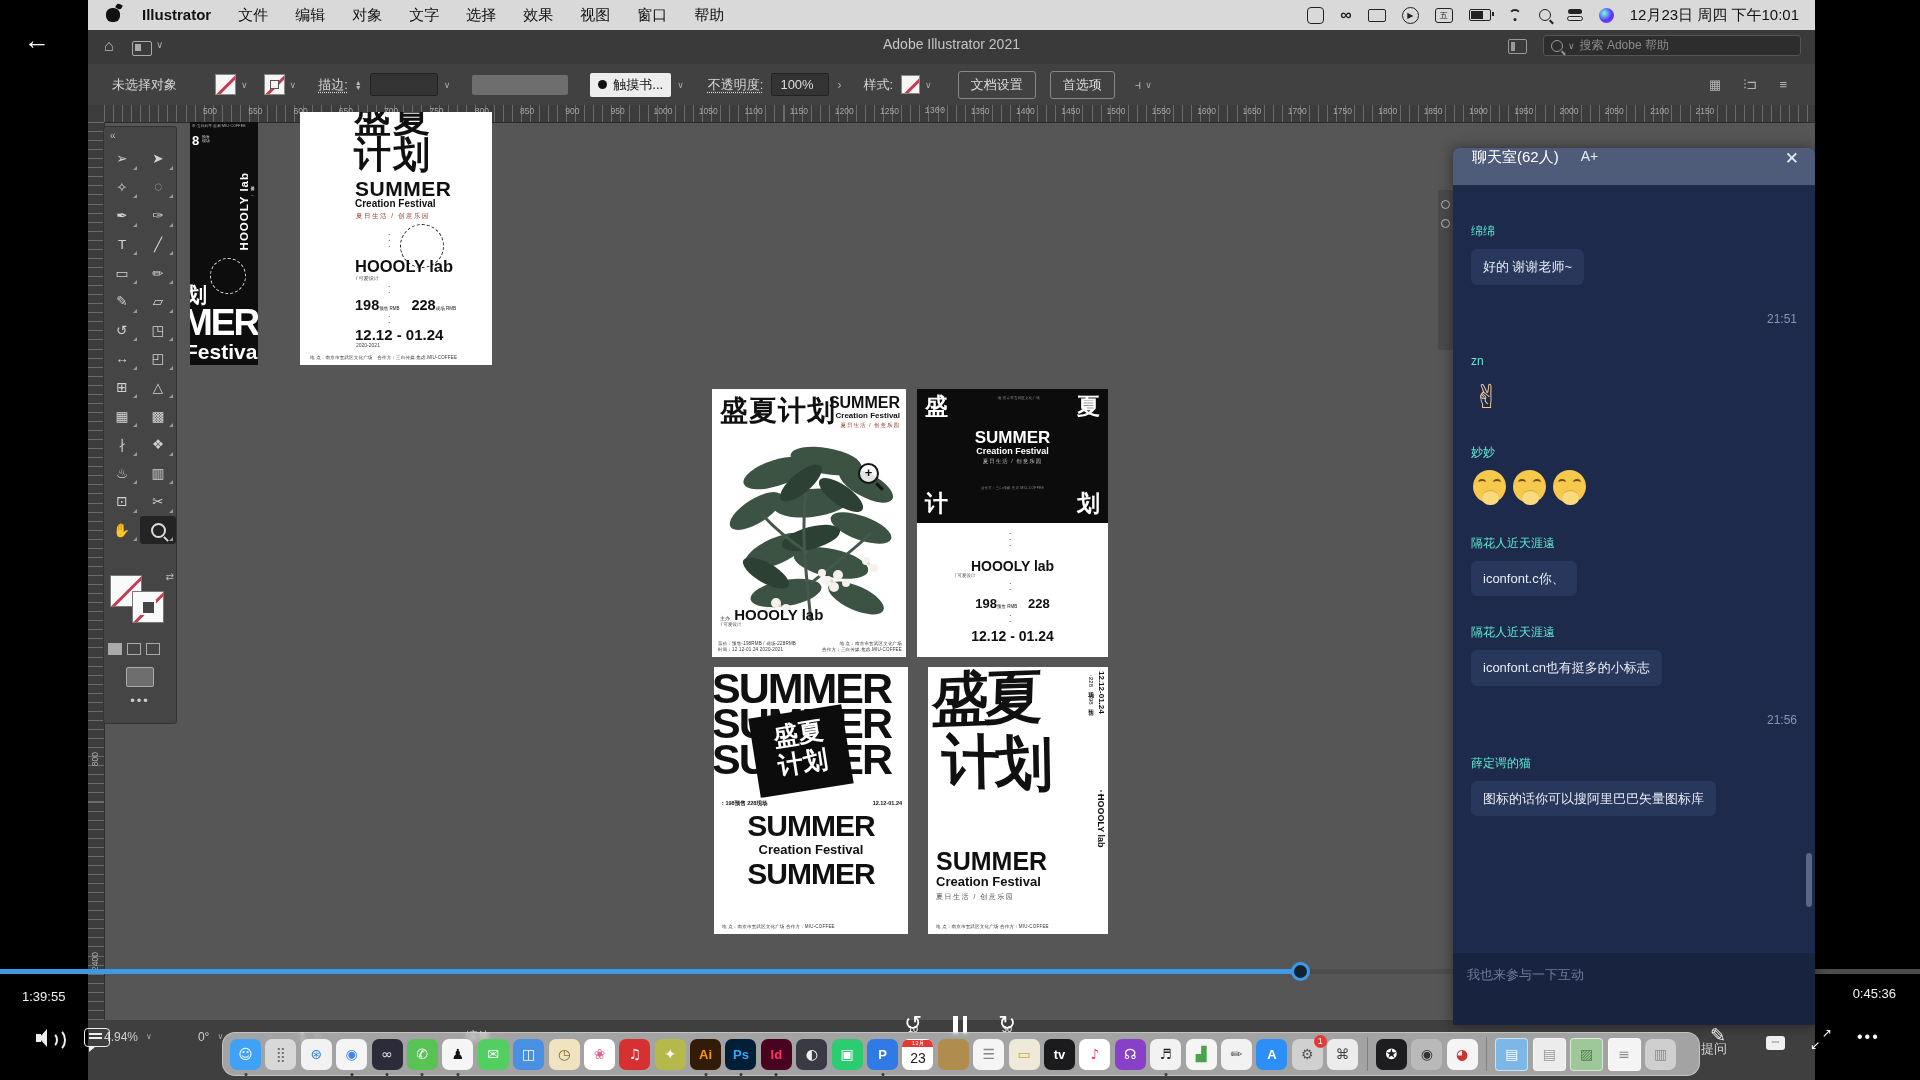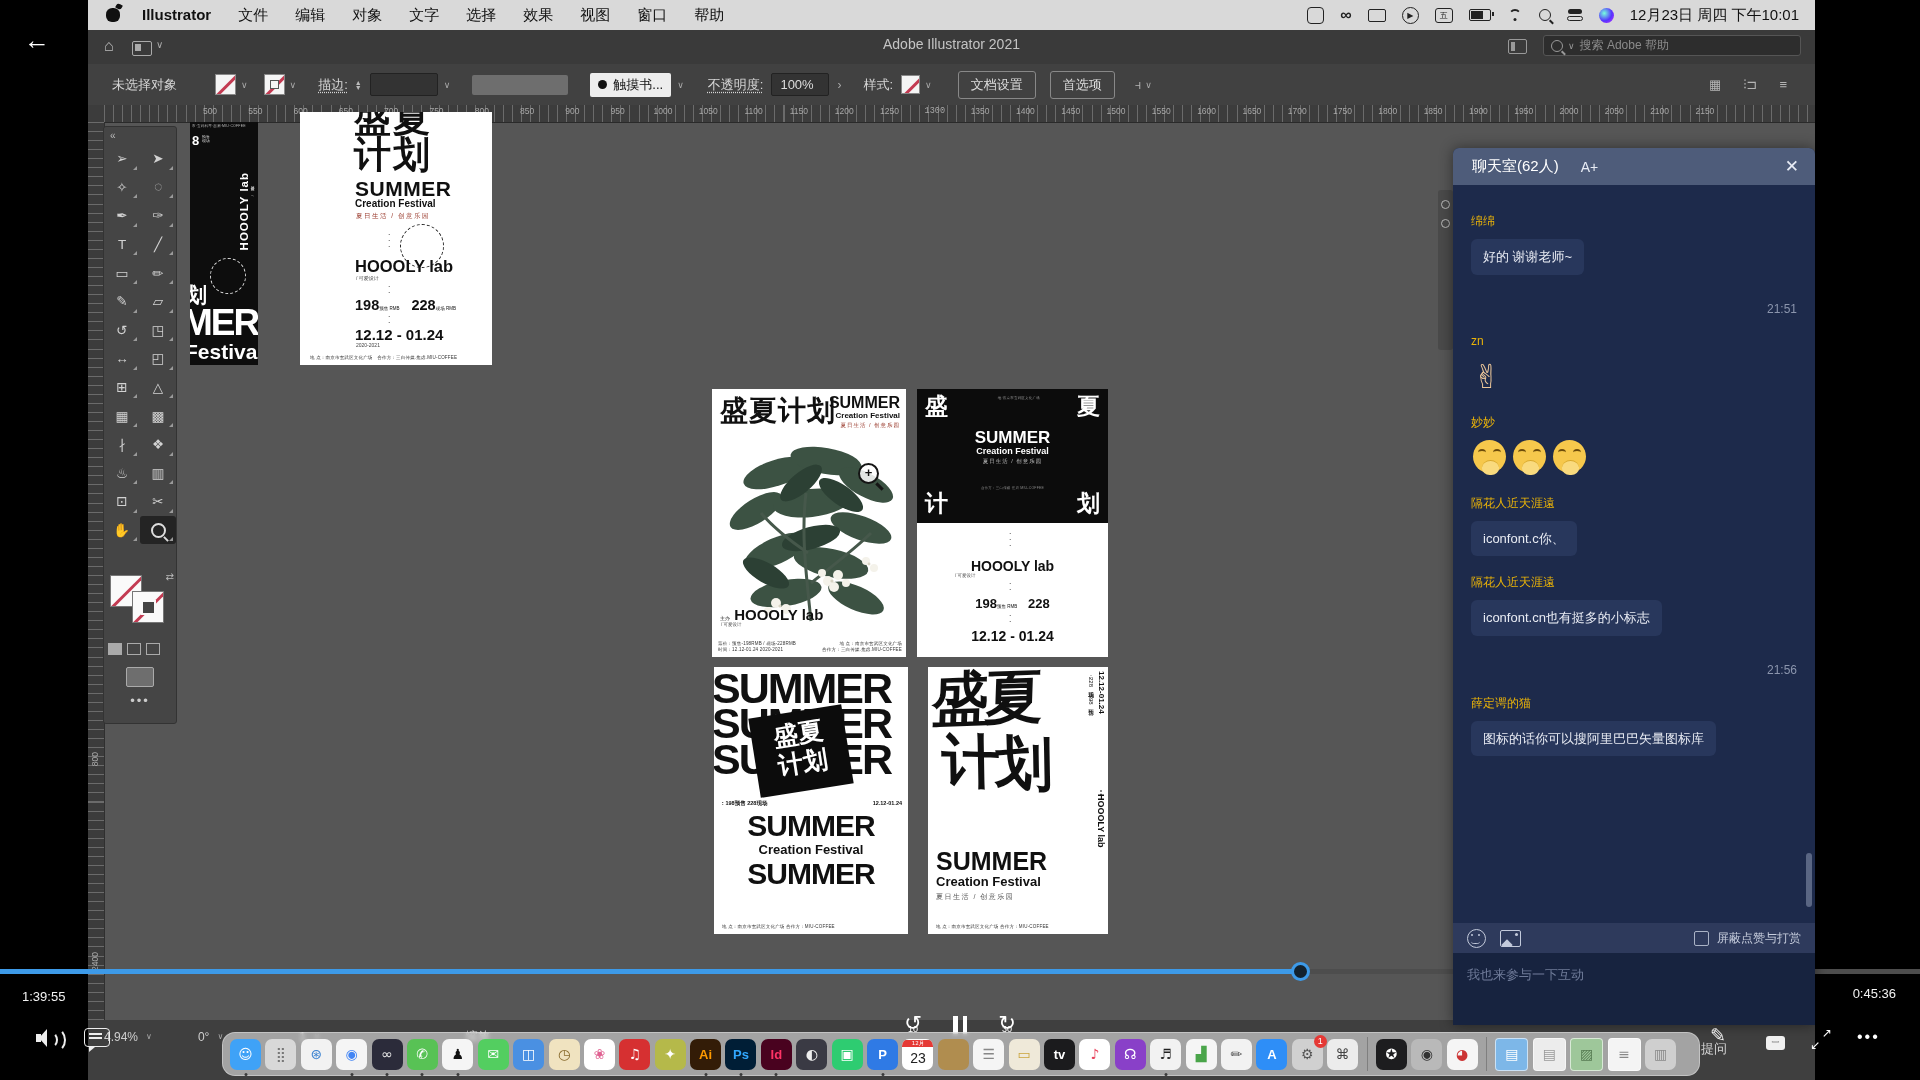--- a/index.html
+++ b/index.html
@@ -99,26 +99,26 @@
   #ai-status{left:104px;top:1028px;color:#cfcfcf;font-size:12px;display:flex;align-items:center;gap:8px;z-index:6}
   #ai-status .chev{font-size:8px}
   #ai-status .gap{width:30px}
   
   .board{position:absolute;background:#fff;color:#101010;overflow:hidden;line-height:1}
   .hairline{font-size:4.5px;color:#333;letter-spacing:.2px;white-space:nowrap}
   .stampc{border:1.5px dashed #222;border-radius:50%;position:absolute}
   .vdots{position:absolute;color:#222;font-size:7px;letter-spacing:0;line-height:6px;text-align:center}
   
   #chat{left:1453px;top:148px;width:362px;height:877px;background:#1d2a4b;border-radius:6px 6px 0 0;z-index:10;display:flex;flex-direction:column;box-shadow:0 0 14px rgba(0,0,0,.45)}
-  #chat-header{height:37px;background:#4e5c7a;border-radius:6px 6px 0 0;display:flex;align-items:center;color:#fff;flex:0 0 auto}
+  #chat-header{height:37px;background:#4e5c7a;border-radius:6px 6px 0 0;display:flex;color:#fff;flex:0 0 auto}
   #chat-title{font-size:15px;margin-left:19px}
   #chat-fontbtn{font-size:14px;margin-left:22px;color:#e8ecf5}
   #chat-close{margin-left:auto;margin-right:16px;font-size:17px;color:#e8ecf5}
   #chat-body{flex:1;overflow:hidden;padding:10px 18px 0 18px;position:relative}
-  .chat-user{color:#eab308;font-size:12px;margin:18px 0 9px}
+  .chat-user{color:#5eead4;font-size:12px;margin:28px 0 9px}
   .chat-bubble{display:inline-block;background:#28375c;border-radius:6px;padding:9px 12px;color:#e8ebf3;font-size:13px;max-width:290px;line-height:1.35}
   .chat-time{text-align:right;color:#8b95ad;font-size:12px;margin:27px 0 4px}
   .v-hand{font-family:"DejaVu Sans",sans-serif;font-size:33px;color:#eec89a}
   .hush{width:33px;height:33px;border-radius:50%;background:#f6c84c;display:inline-block;position:relative;margin-right:7px}
   .hush:before{content:"";position:absolute;left:5px;top:9px;width:8px;height:5px;border-top:2.2px solid #6d4c0a;border-radius:50%}
   .hush:after{content:"";position:absolute;right:5px;top:9px;width:8px;height:5px;border-top:2.2px solid #6d4c0a;border-radius:50%}
   .hush i{position:absolute;left:9px;bottom:-2px;width:17px;height:14px;background:#f9da7e;border-radius:50% 50% 45% 45%;border-top:1px solid #d9a92c}
   #chat-scrollbar{position:absolute;right:3px;top:668px;width:6px;height:54px;background:#5a6683;border-radius:3px}
   #chat-toolbar{flex:0 0 30px;background:#2e3a5c;display:flex;align-items:center;padding:0 14px;gap:14px}
   .ic-smile{width:17px;height:17px;border:1.6px solid #c3cadb;border-radius:50%;position:relative}
@@ -561,28 +561,20 @@
       <div class="chat-user">妙妙</div>
       <div style="margin: 2px 0px 0px 2px;"><span class="hush"><i></i></span><span class="hush"><i></i></span><span class="hush"><i></i></span></div>
       <div class="chat-user">隔花人近天涯遠</div>
       <div><span class="chat-bubble">iconfont.c你、</span></div>
       <div class="chat-user">隔花人近天涯遠</div>
       <div><span class="chat-bubble">iconfont.cn也有挺多的小标志</span></div>
       <div class="chat-time">21:56</div>
       <div class="chat-user">薛定谔的猫</div>
       <div><span class="chat-bubble">图标的话你可以搜阿里巴巴矢量图标库</span></div>
     </div>
-  <div id="chat-toolbar">
-    <span class="ic-smile"></span>
-    <span class="ic-img"></span>
-    <span id="chat-block">
-      <span class="cbx"></span>
-      <span>屏蔽点赞与打赏</span>
-    </span>
-  </div>
   <div id="chat-input">
     <span class="ph">我也来参与一下互动</span>
   </div>
 </div>
 
 <div class="abs" id="progress">
     <span class="played" style="width:1300px"></span>
   </div>
 <div class="abs" id="progress-knob"></div>
 <div class="abs ptime" id="cur-time">1:39:55</div>

